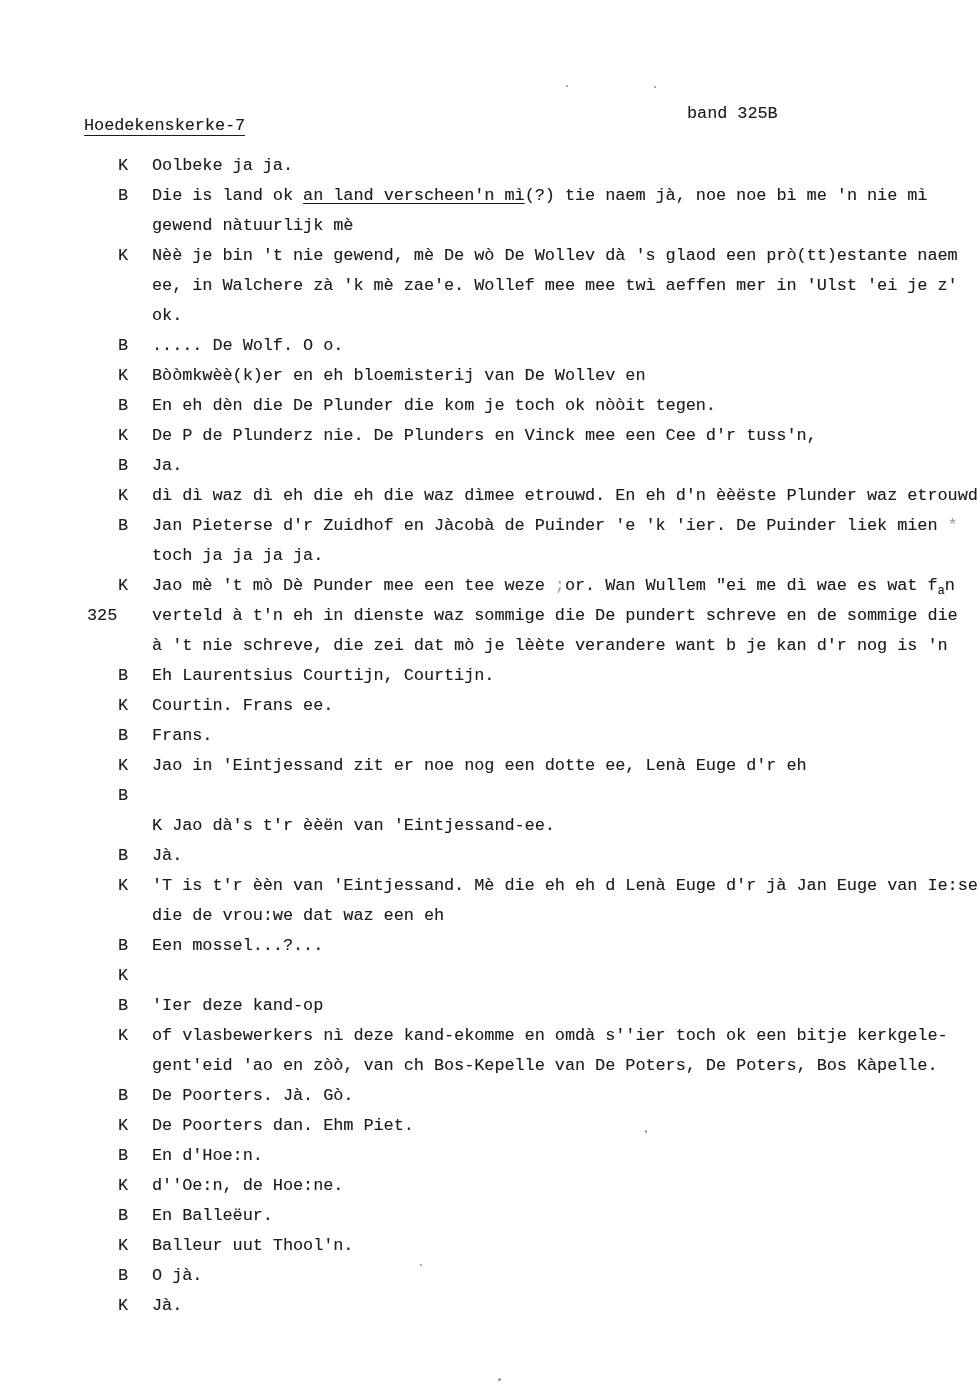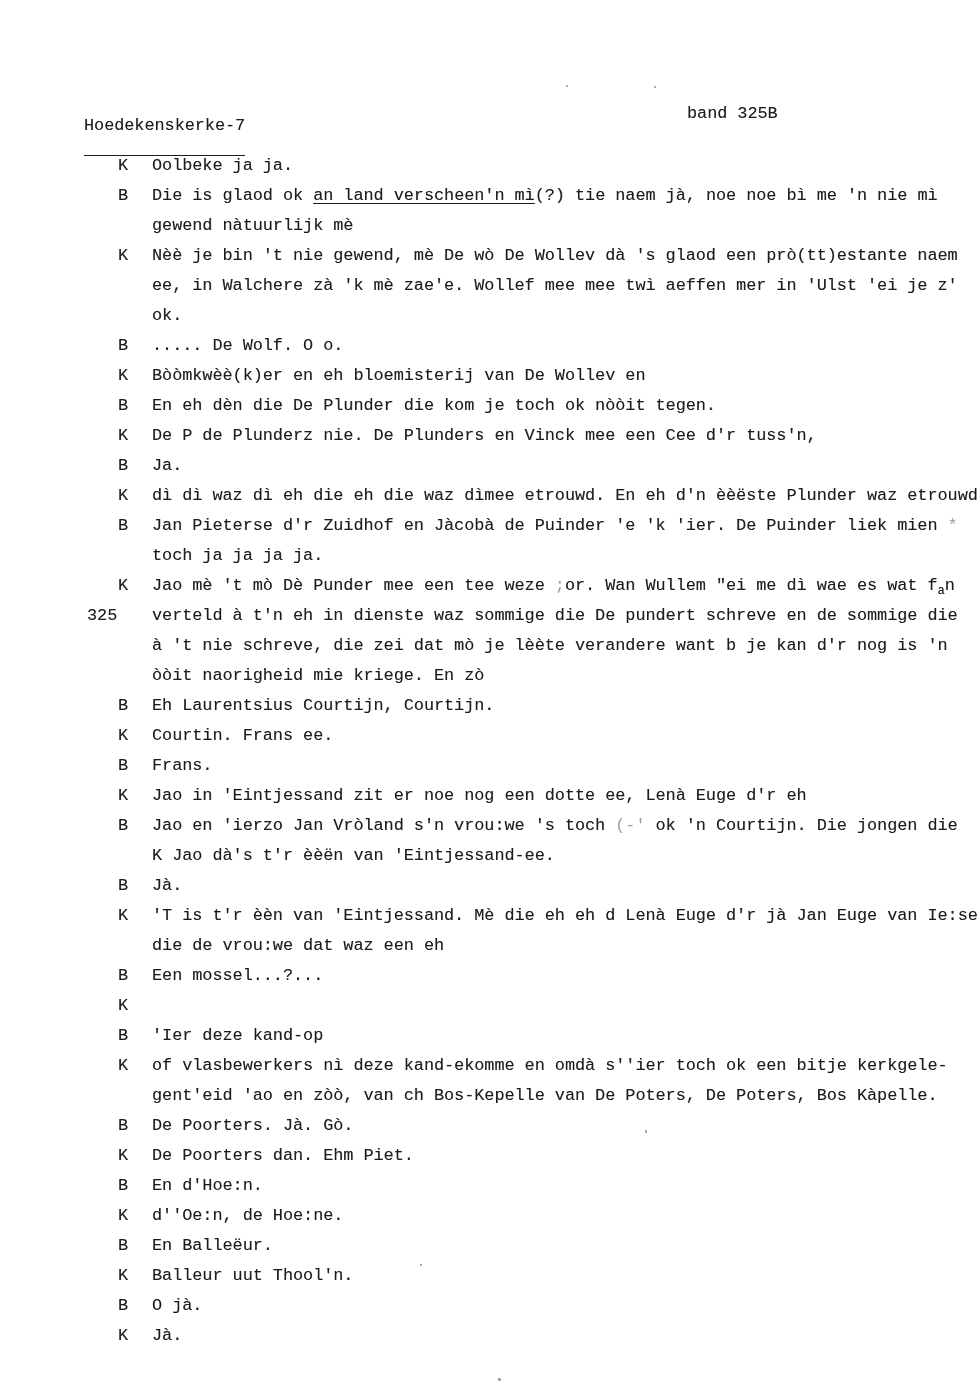--- a/index.html
+++ b/index.html
@@ -16,21 +16,21 @@
     font-family: "Liberation Mono", "DejaVu Sans Mono", monospace;
     font-size: 16.8px;
     color: #1c1c1c;
     text-shadow: 0.3px 0 0 rgba(0,0,0,0.35);
   }
   .header-title {
     position: absolute;
     left: 84px;
     top: 116px;
     border-bottom: 1.6px solid #1c1c1c;
-    padding-bottom: 20px;
+    padding-bottom: 0;
     white-space: pre;
   }
   .header-band {
     position: absolute;
     left: 687px;
     top: 104px;
     white-space: pre;
   }
   .lines {
     position: absolute;
@@ -80,42 +80,41 @@
 </style>
 </head>
 <body>
 
 <div class="page">
   <span class="header-title">Hoedekenskerke-7</span>
   <span class="header-band">band 325B</span>
 
   <div class="lines" id="lines">
       <div class="line"><span class="speaker">K</span><span class="text"><span>Oolbeke ja ja.</span></span></div>
-      <div class="line"><span class="speaker">B</span><span class="text"><span>Die is glaod ok </span><span class="u">an land verscheen'n mì</span><span>(?) tie naem jà, noe noe bì me 'n nie mì</span></span></div>
+      <div class="line"><span class="speaker">B</span><span class="text"><span>Die is land ok </span><span class="u">an land verscheen'n mì</span><span>(?) tie naem jà, noe noe bì me 'n nie mì</span></span></div>
       <div class="line"><span class="speaker"></span><span class="text"><span>gewend nàtuurlijk mè</span></span></div>
       <div class="line"><span class="speaker">K</span><span class="text"><span>Nèè je bin 't nie gewend, mè De wò De Wollev dà 's glaod een prò(tt)estante naem</span></span></div>
       <div class="line"><span class="speaker"></span><span class="text"><span>ee, in Walchere zà 'k mè zae'e. Wollef mee mee twì aeffen mer in 'Ulst 'ei je z'</span></span></div>
       <div class="line"><span class="speaker"></span><span class="text"><span>ok.</span></span></div>
       <div class="line"><span class="speaker">B</span><span class="text"><span>..... De Wolf. O o.</span></span></div>
       <div class="line"><span class="speaker">K</span><span class="text"><span>Bòòmkwèè(k)er en eh bloemisterij van De Wollev en</span></span></div>
       <div class="line"><span class="speaker">B</span><span class="text"><span>En eh dèn die De Plunder die kom je toch ok nòòit tegen.</span></span></div>
       <div class="line"><span class="speaker">K</span><span class="text"><span>De P de Plunderz nie. De Plunders en Vinck mee een Cee d'r tuss'n,</span></span></div>
       <div class="line"><span class="speaker">B</span><span class="text"><span>Ja.</span></span></div>
       <div class="line"><span class="speaker">K</span><span class="text"><span>dì dì waz dì eh die eh die waz dìmee etrouwd. En eh d'n èèëste Plunder waz etrouwd</span></span></div>
       <div class="line"><span class="speaker">B</span><span class="text"><span>Jan Pieterse d'r Zuidhof en Jàcobà de Puinder 'e 'k 'ier. De Puinder liek mien </span><span class="faint">*</span></span></div>
       <div class="line"><span class="speaker"></span><span class="text"><span>toch ja ja ja ja.</span></span></div>
       <div class="line"><span class="speaker">K</span><span class="text"><span>Jao mè 't mò Dè Punder mee een tee weze </span><span class="faint">;</span><span>or. Wan Wullem "ei me dì wae es wat f</span><span class="sub">a</span><span>n</span></span></div>
       <div class="line"><span class="margin">325</span><span class="speaker"></span><span class="text"><span>verteld à t'n eh in dienste waz sommige die De pundert schreve en de sommige die</span></span></div>
       <div class="line"><span class="speaker"></span><span class="text"><span>à 't nie schreve, die zei dat mò je lèète verandere want b je kan d'r nog is 'n</span></span></div>
-      <div class="line"><span class="speaker"></span><span class="text"><span>òòit naorigheid mie kriege. En zò</span></span></div>
       <div class="line"><span class="speaker">B</span><span class="text"><span>Eh Laurentsius Courtijn, Courtijn.</span></span></div>
       <div class="line"><span class="speaker">K</span><span class="text"><span>Courtin. Frans ee.</span></span></div>
       <div class="line"><span class="speaker">B</span><span class="text"><span>Frans.</span></span></div>
       <div class="line"><span class="speaker">K</span><span class="text"><span>Jao in 'Eintjessand zit er noe nog een dotte ee, Lenà Euge d'r eh</span></span></div>
-      <div class="line"><span class="speaker">B</span><span class="text"><span>Jao en 'ierzo Jan Vròland s'n vrou:we 's toch </span><span class="faint">(-'</span><span> ok 'n Courtijn. Die jongen die</span></span></div>
+      <div class="line"><span class="speaker">B</span></div>
       <div class="line"><span class="speaker"></span><span class="text"><span>K Jao dà's t'r èèën van 'Eintjessand-ee.</span></span></div>
       <div class="line"><span class="speaker">B</span><span class="text"><span>Jà.</span></span></div>
       <div class="line"><span class="speaker">K</span><span class="text"><span>'T is t'r èèn van 'Eintjessand. Mè die eh eh d Lenà Euge d'r jà Jan Euge van Ie:se</span></span></div>
       <div class="line"><span class="speaker"></span><span class="text"><span>die de vrou:we dat waz een eh</span></span></div>
       <div class="line"><span class="speaker">B</span><span class="text"><span>Een mossel...?...</span></span></div>
       <div class="line"><span class="speaker">K</span></div>
       <div class="line"><span class="speaker">B</span><span class="text"><span>'Ier deze kand-op</span></span></div>
       <div class="line"><span class="speaker">K</span><span class="text"><span>of vlasbewerkers nì deze kand-ekomme en omdà s''ier toch ok een bitje kerkgele-</span></span></div>
       <div class="line"><span class="speaker"></span><span class="text"><span>gent'eid 'ao en zòò, van ch Bos-Kepelle van De Poters, De Poters, Bos Kàpelle.</span></span></div>
       <div class="line"><span class="speaker">B</span><span class="text"><span>De Poorters. Jà. Gò.</span></span></div>

